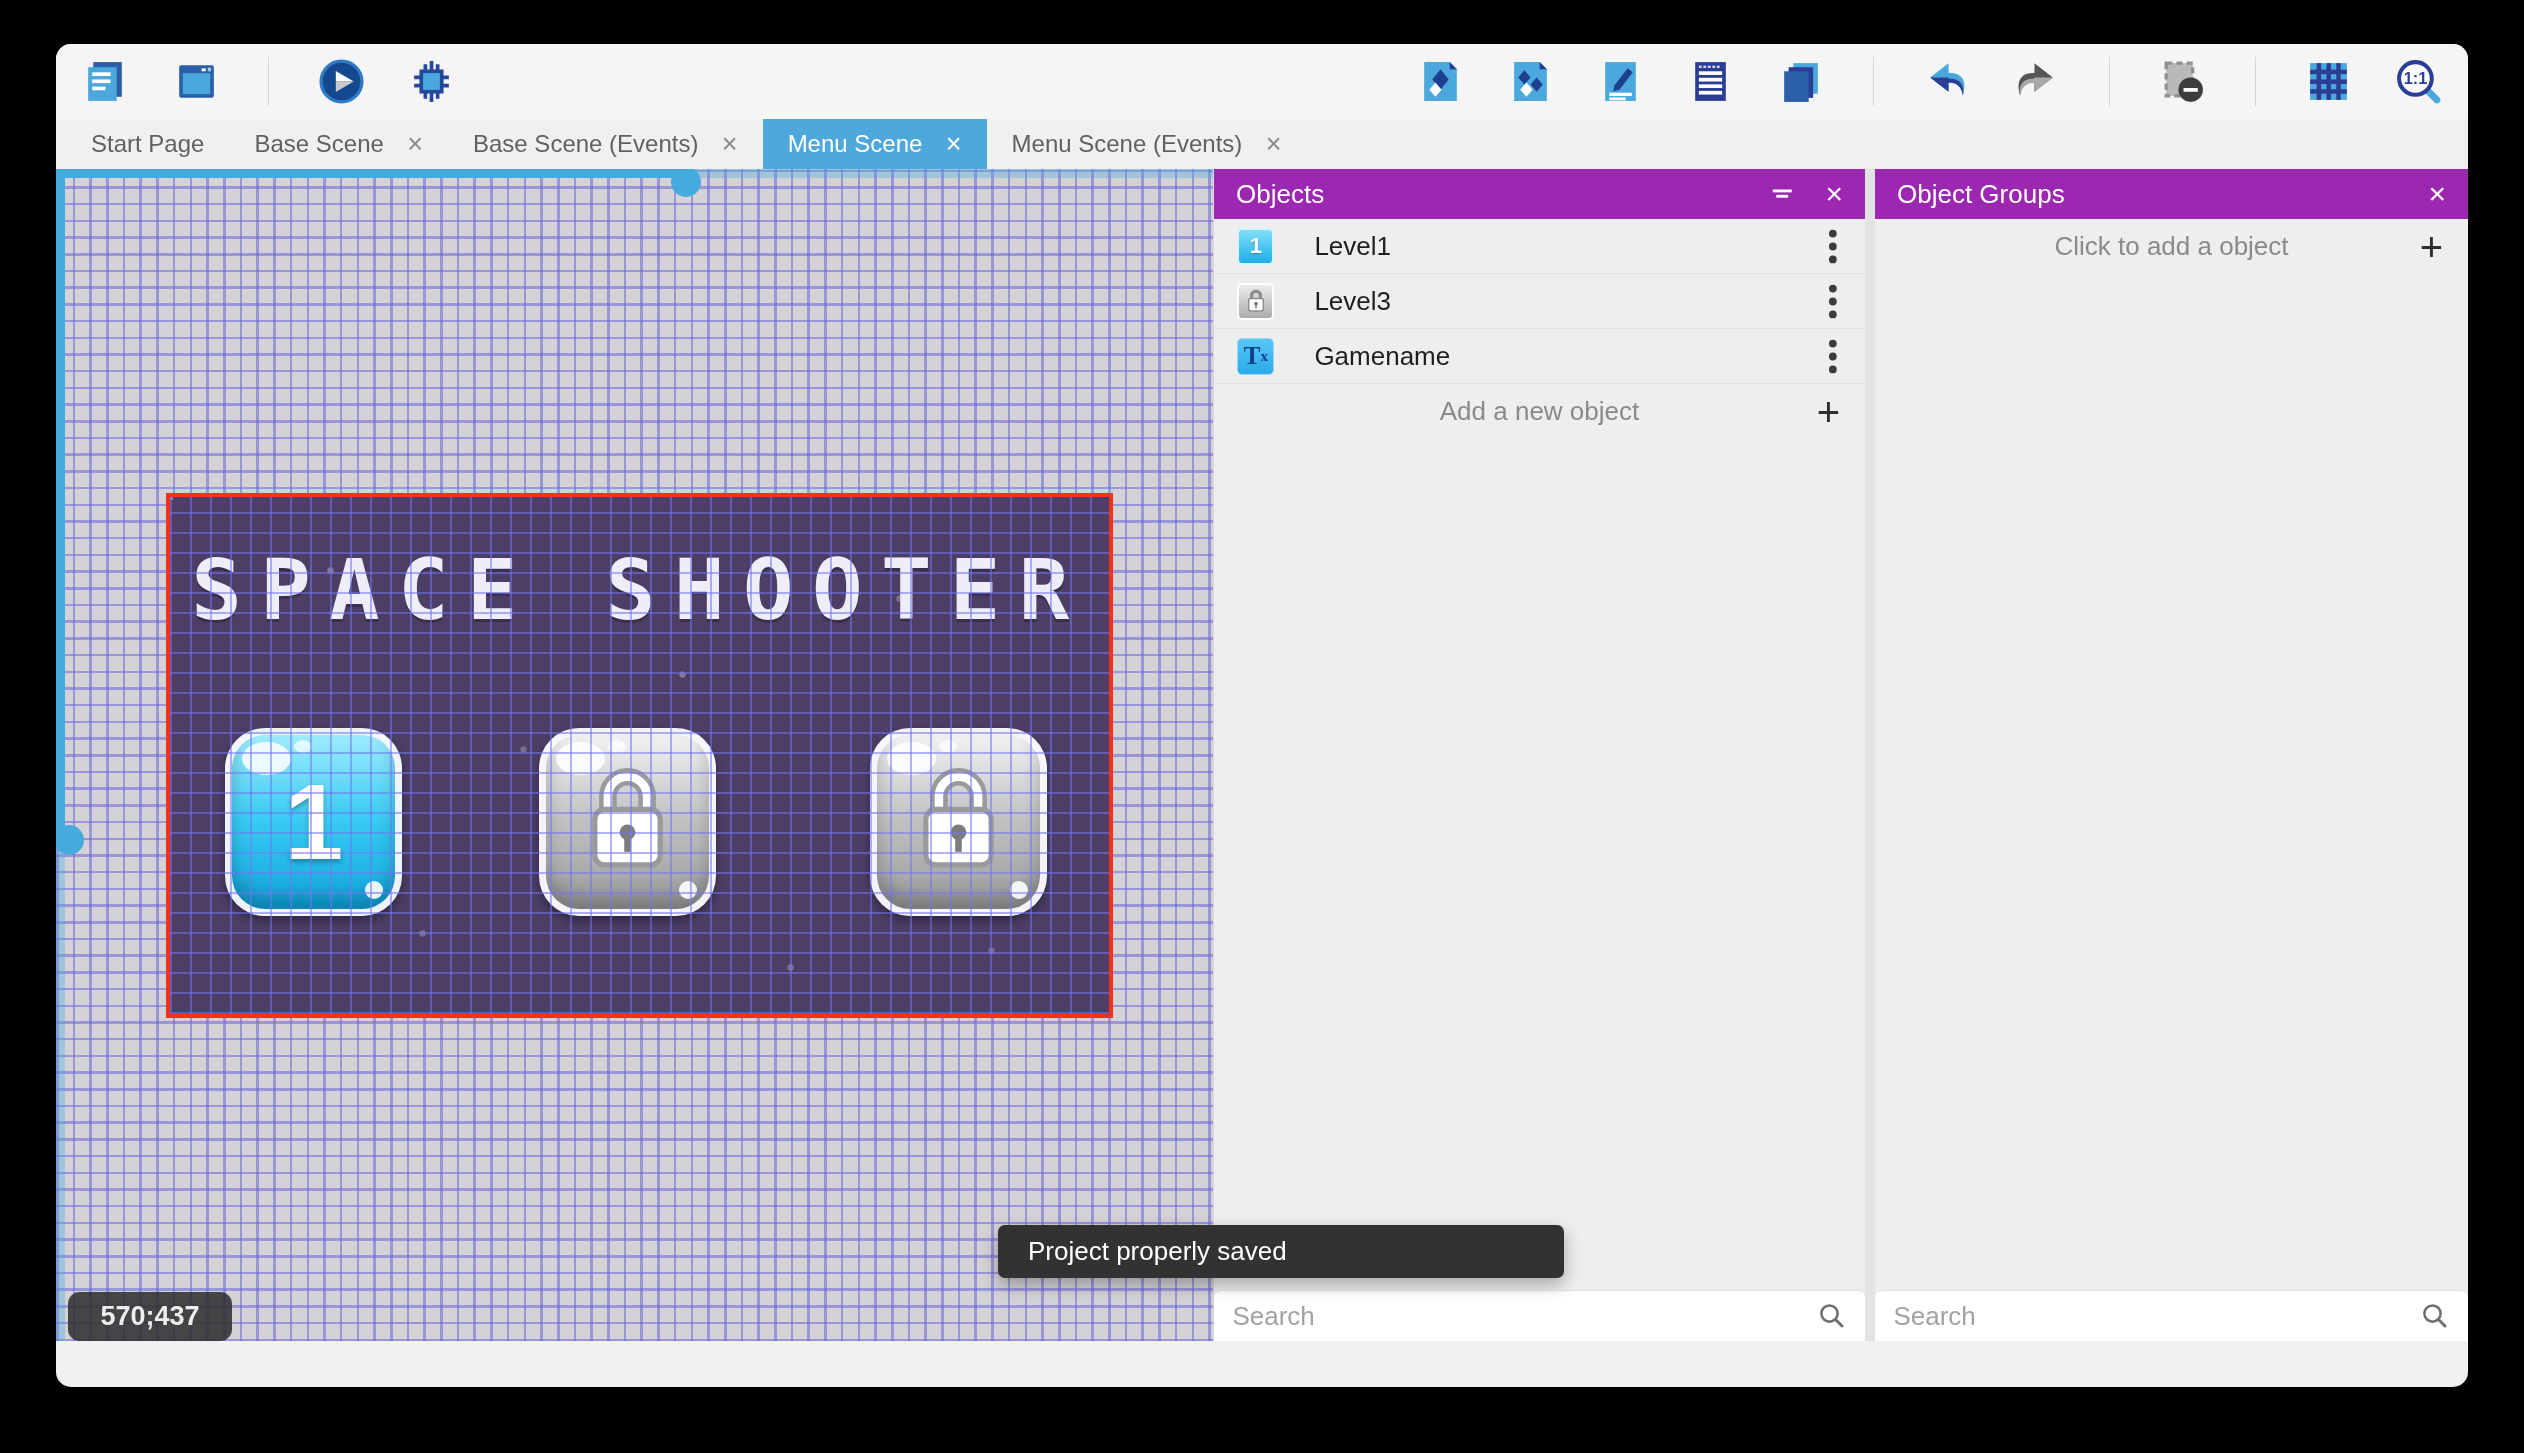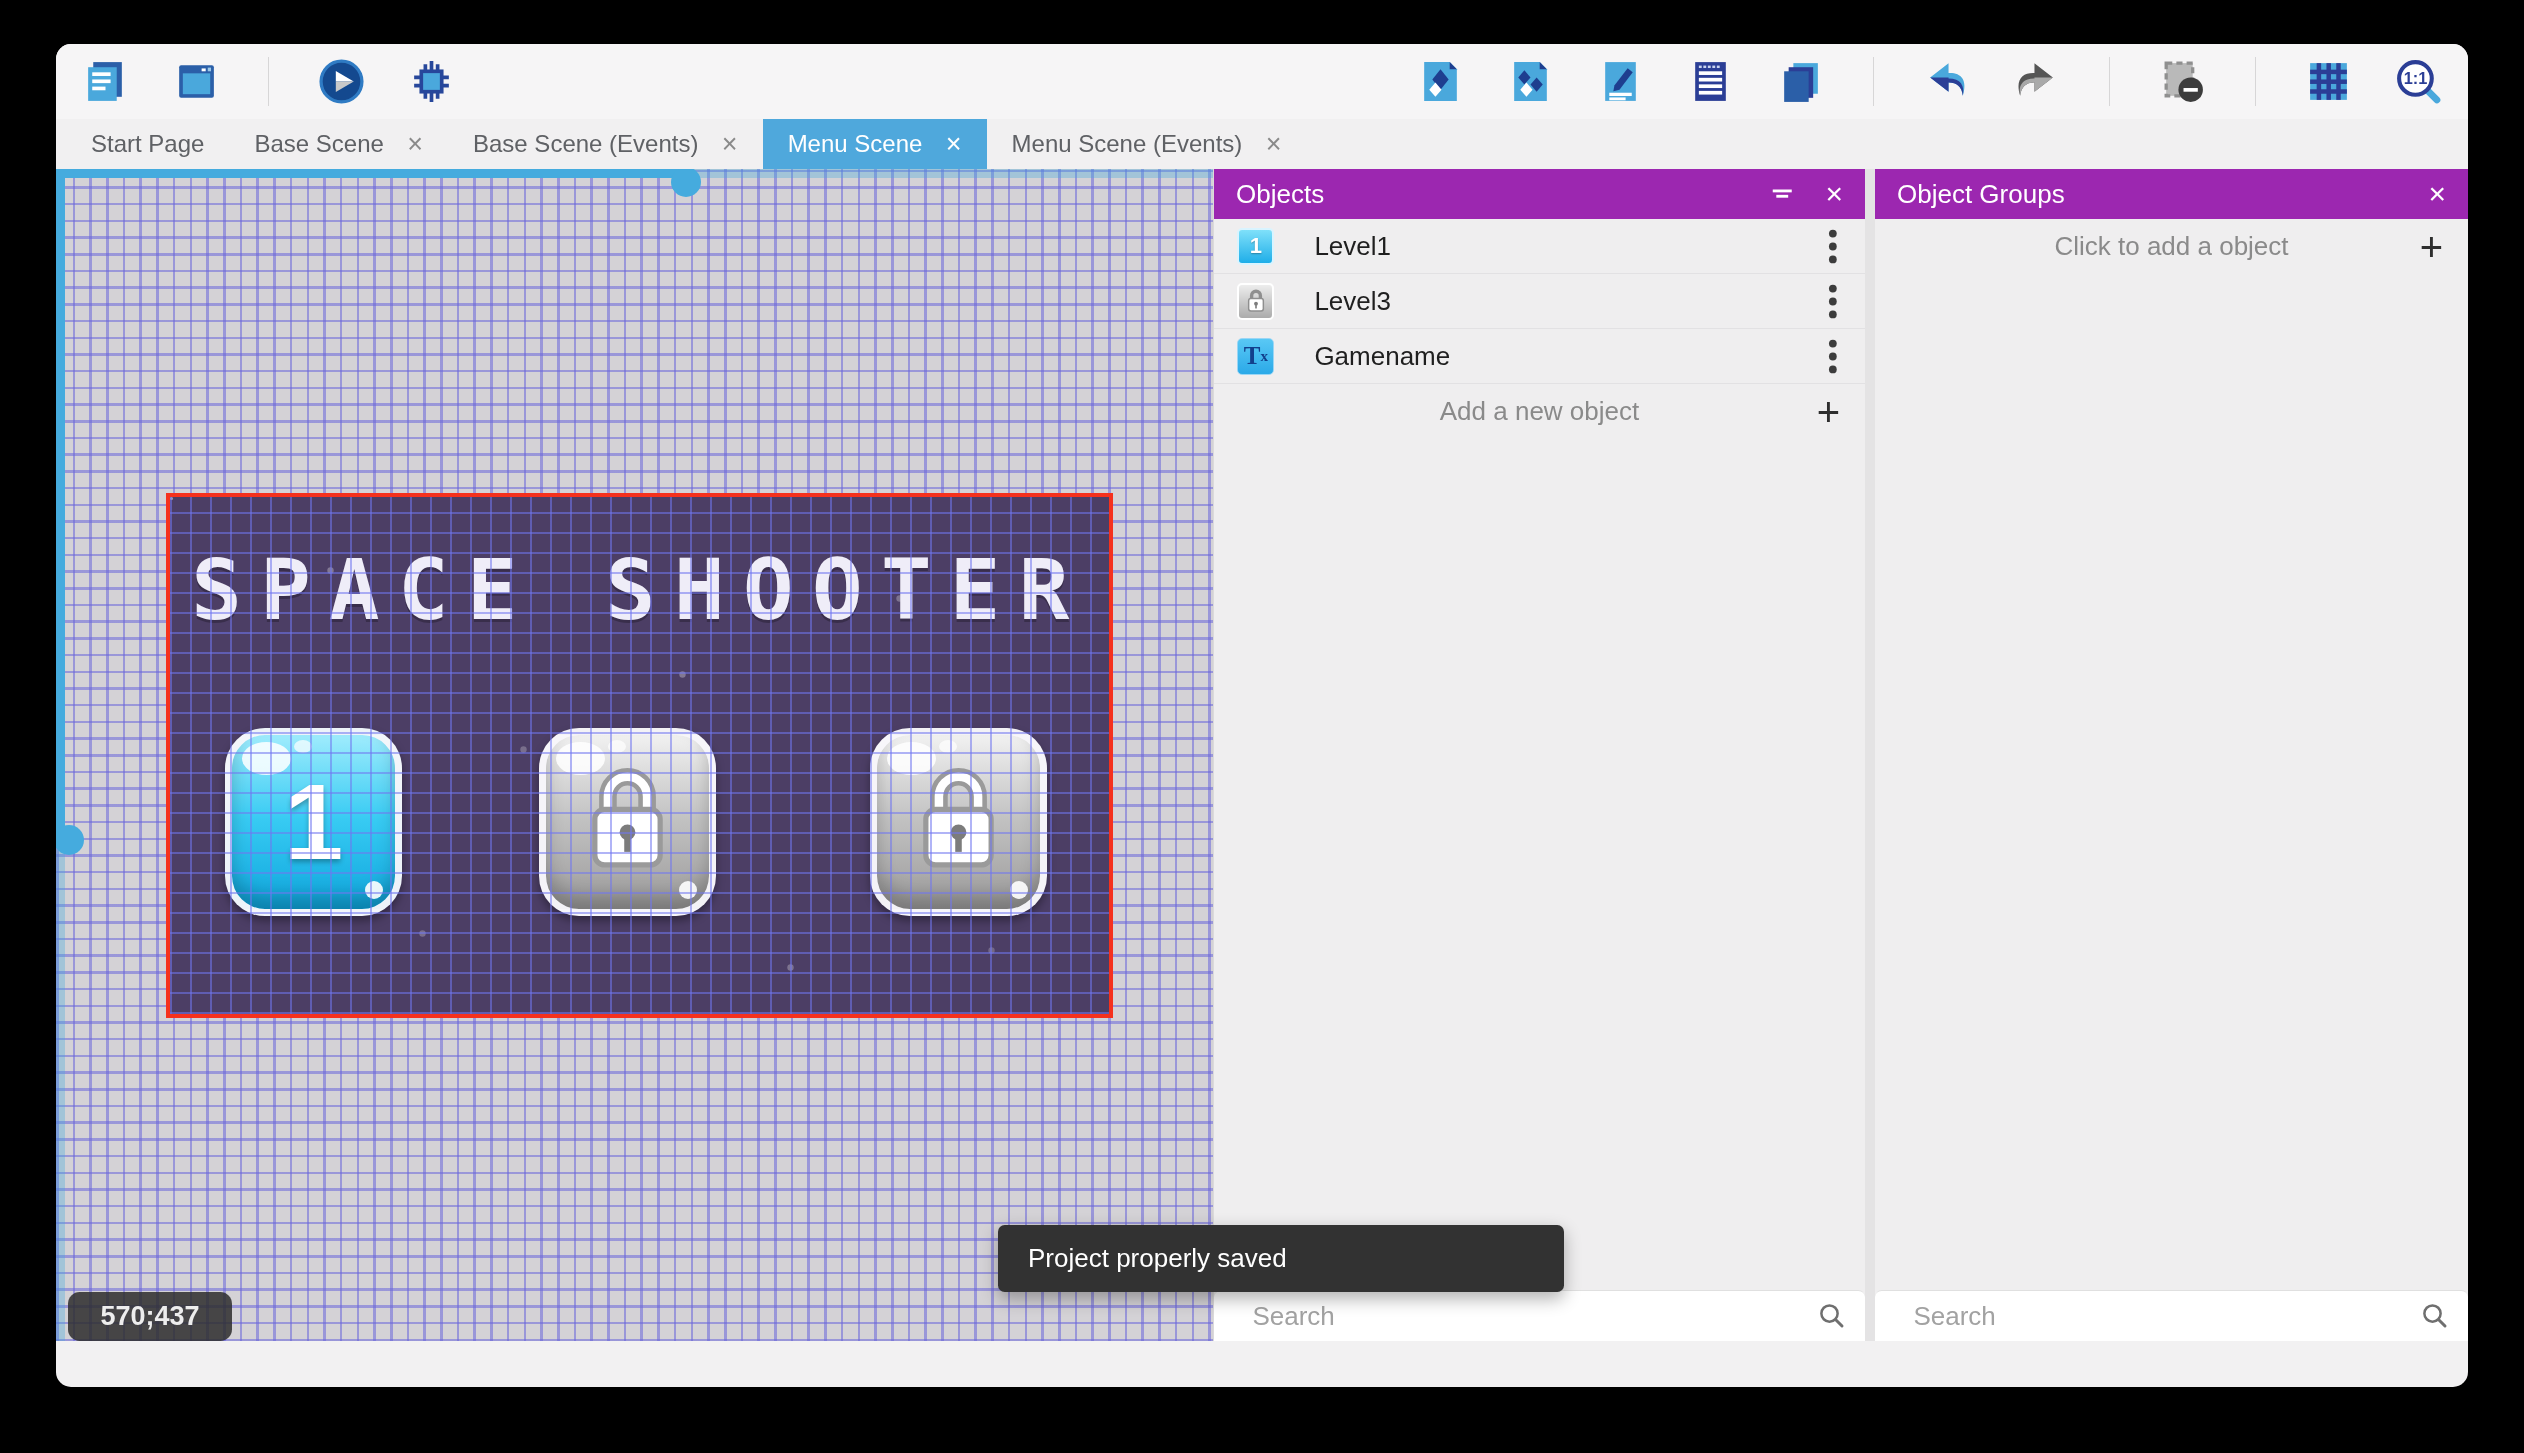--- a/index.html
+++ b/index.html
@@ -97,28 +97,28 @@
     font-family:"Liberation Serif",serif;color:#123F8C;font-weight:bold;font-size:25px;}
   .thumb-text sub{font-size:15px;}
   .obj-label{margin-left:40px;font-size:26px;color:#1F1F1F;}
   .row-spacer{flex:1;}
   .kebab{width:37px;height:47px;margin-right:13.4px;display:flex;align-items:center;justify-content:center;}
   .add-row{position:relative;height:55px;display:flex;align-items:center;justify-content:center;flex:0 0 auto;}
   .add-label{font-size:26px;color:#8A8A8A;}
   .add-plus{position:absolute;right:25px;top:50%;transform:translateY(-50%);font-size:40px;color:#2E2E2E;font-weight:400;line-height:1;}
   .panel-fill{flex:1;}
   .searchbar{position:relative;height:50px;background:#FFFFFF;border-top:1.7px solid #E0E0E0;
-    border-radius:6.7px 6.7px 0 0;flex:0 0 auto;display:flex;align-items:center;padding-left:20px;}
+    border-radius:6.7px 6.7px 0 0;flex:0 0 auto;display:flex;align-items:center;}
   .searchbar input{border:none;outline:none;background:transparent;width:100%;height:100%;
     font-size:26px;color:#444;padding:0 59px 0 18.4px;font-family:"Liberation Sans",sans-serif;}
   .searchbar input::placeholder{color:#A2A2A2;}
   .search-icon{position:absolute;right:18.4px;top:10px;}
 
   
-  .toast{position:absolute;left:942px;top:1056px;width:536px;height:67px;background:#323232;border-radius:6.7px;
+  .toast{position:absolute;left:942px;top:1056px;width:536px;height:53px;background:#323232;border-radius:6.7px;
     display:flex;align-items:center;padding-left:30px;z-index:30;box-shadow:0 6.7px 16.7px rgba(0,0,0,.3);}
   .toast-text{color:#FFFFFF;font-size:26px;}
 </style>
 </head>
 <body>
 
 <div class="stage">
   <div class="window">
 
 

